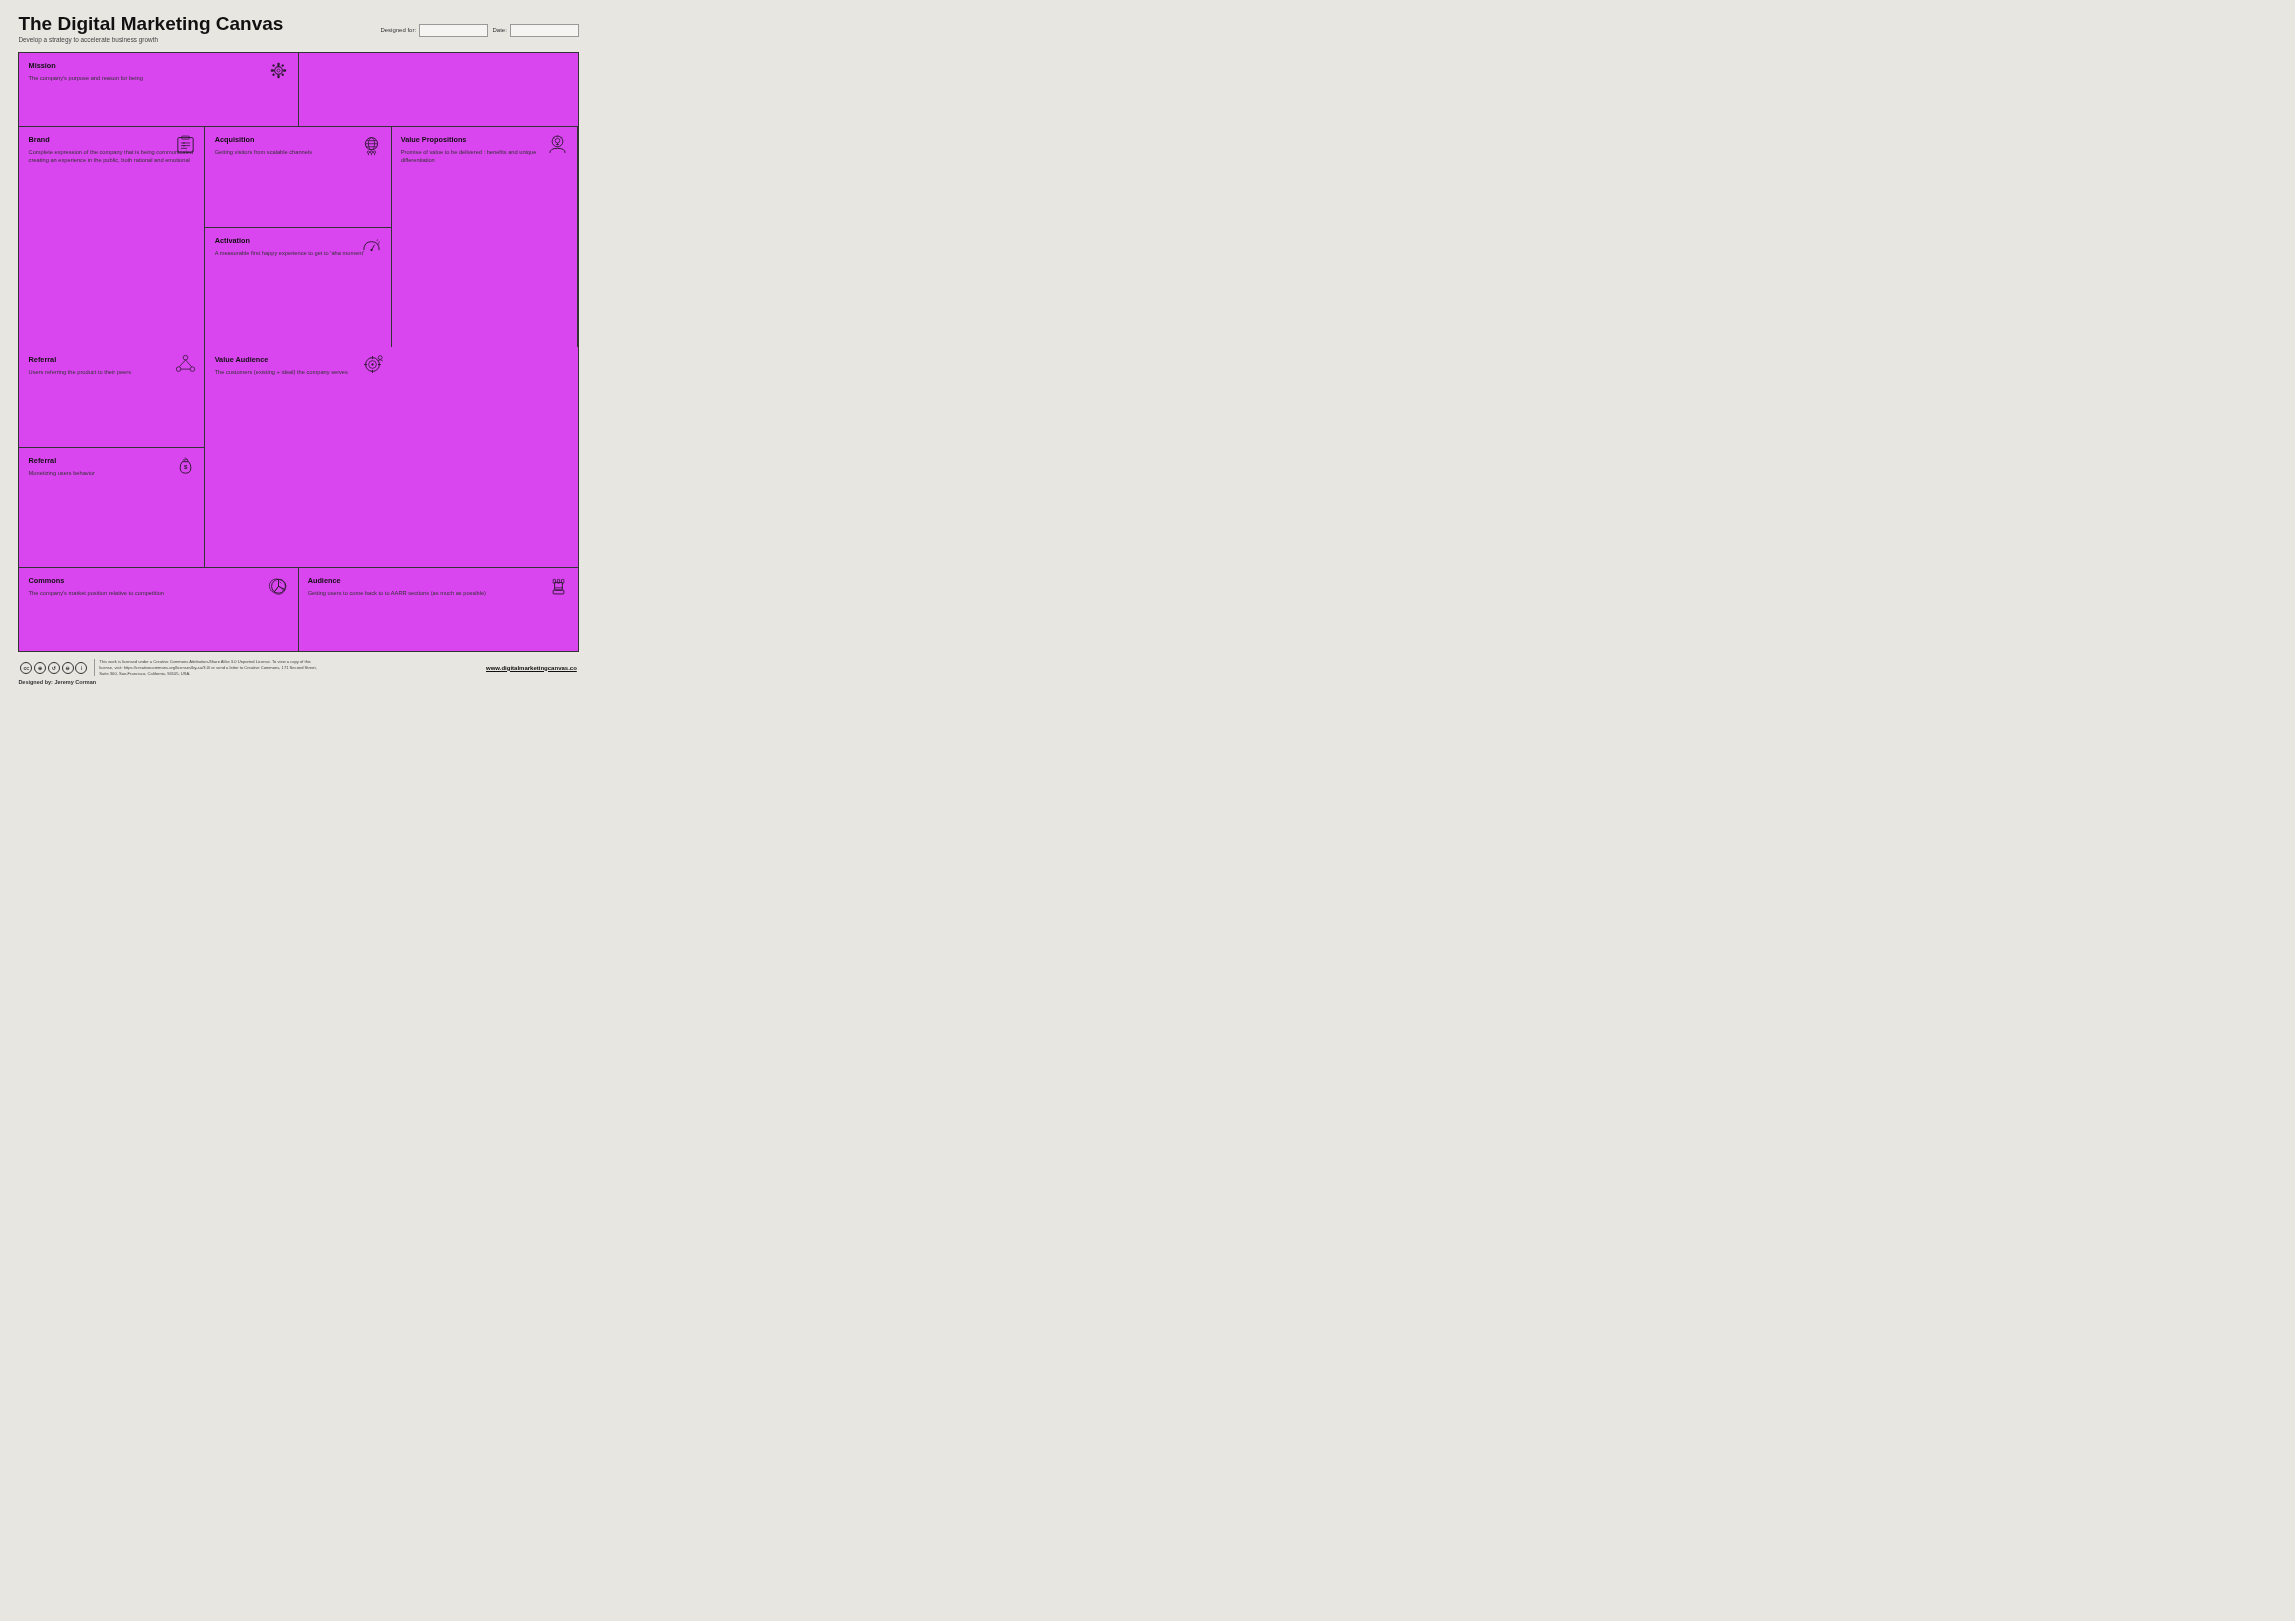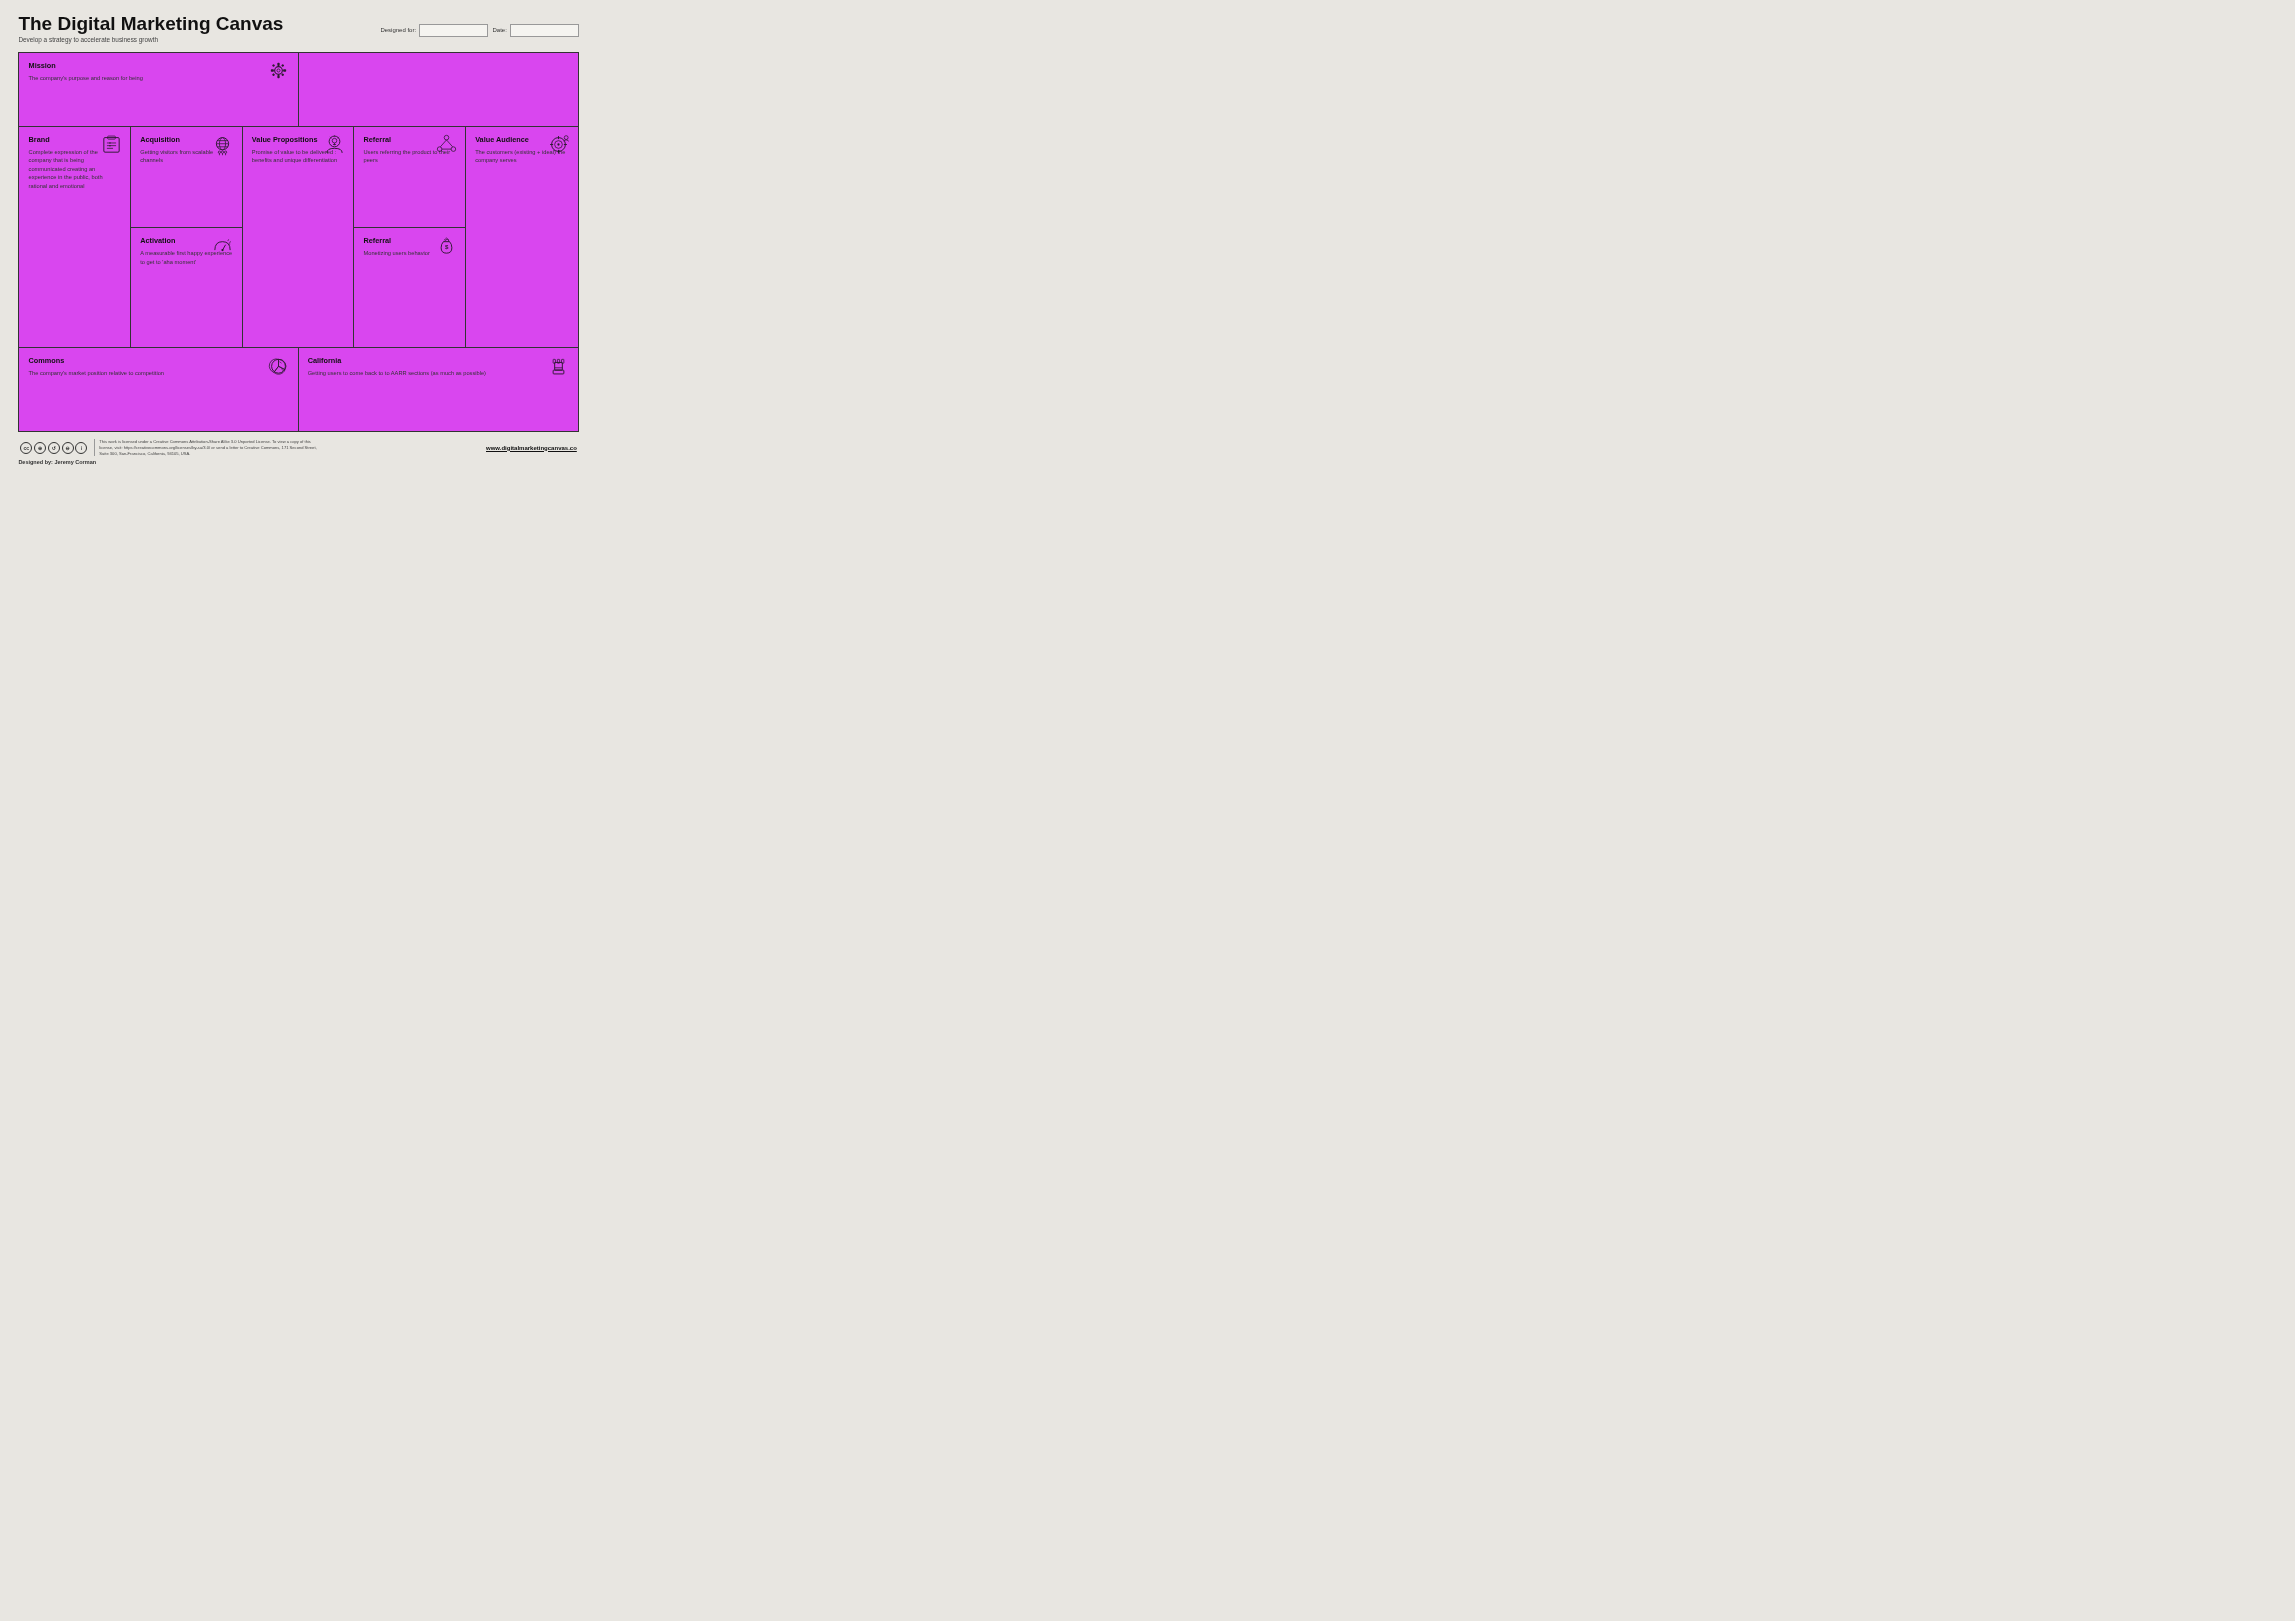--- a/index.html
+++ b/index.html
@@ -62,21 +62,21 @@
       padding: 8.3px 9.2px 27.5px 9.2px;
       position: relative;
       min-height: 73px;
     }
     .row1 .cell:first-child {
       border-right: 0.9px solid #333;
     }
     
     .row2 {
       display: grid;
-      grid-template-columns: 1fr 1fr 1fr 1fr 1fr;
+      grid-template-columns: 1fr 1fr 1fr;
       border-bottom: 0.9px solid #333;
     }
     .row2-col {
       border-right: 0.9px solid #333;
       position: relative;
     }
     .row2-col:last-child {
       border-right: none;
     }
     .row2-col-split {
@@ -384,21 +384,21 @@
           <path d="M30 32 L30 14 A18 18 0 0 1 47 41 Z" stroke="#111" stroke-width="2" fill="none"></path>
           <path d="M30 32 L47 41 A18 18 0 0 1 18 48 Z" stroke="#111" stroke-width="2" fill="none"></path>
           <path d="M30 32 L18 48 A18 18 0 0 1 30 14 Z" stroke="#111" stroke-width="2" fill="none"></path>
 
           <line x1="32" y1="20" x2="38" y2="24" stroke="#111" stroke-width="1.5"></line>
           <line x1="38" y1="38" x2="42" y2="44" stroke="#111" stroke-width="1.5"></line>
         </svg>
       </div>
     </div>
     <div class="cell">
-      <div class="cell-title">California</div>
+      <div class="cell-title">Audience</div>
       <div class="cell-desc">Getting users to come back to to AARR sections (as much as possible)</div>
       <div class="cell-icon">
         <svg class="icon-svg" viewBox="0 0 60 60" fill="none" xmlns="http://www.w3.org/2000/svg">
 
           <rect x="16" y="42" width="28" height="10" rx="2" stroke="#111" stroke-width="2.5" fill="none"></rect>
           <rect x="20" y="22" width="20" height="20" rx="1" stroke="#111" stroke-width="2.5" fill="none"></rect>
           <rect x="16" y="14" width="6" height="10" rx="1" stroke="#111" stroke-width="2" fill="none"></rect>
           <rect x="27" y="14" width="6" height="10" rx="1" stroke="#111" stroke-width="2" fill="none"></rect>
           <rect x="38" y="14" width="6" height="10" rx="1" stroke="#111" stroke-width="2" fill="none"></rect>
           <line x1="20" y1="36" x2="40" y2="36" stroke="#111" stroke-width="2"></line>

